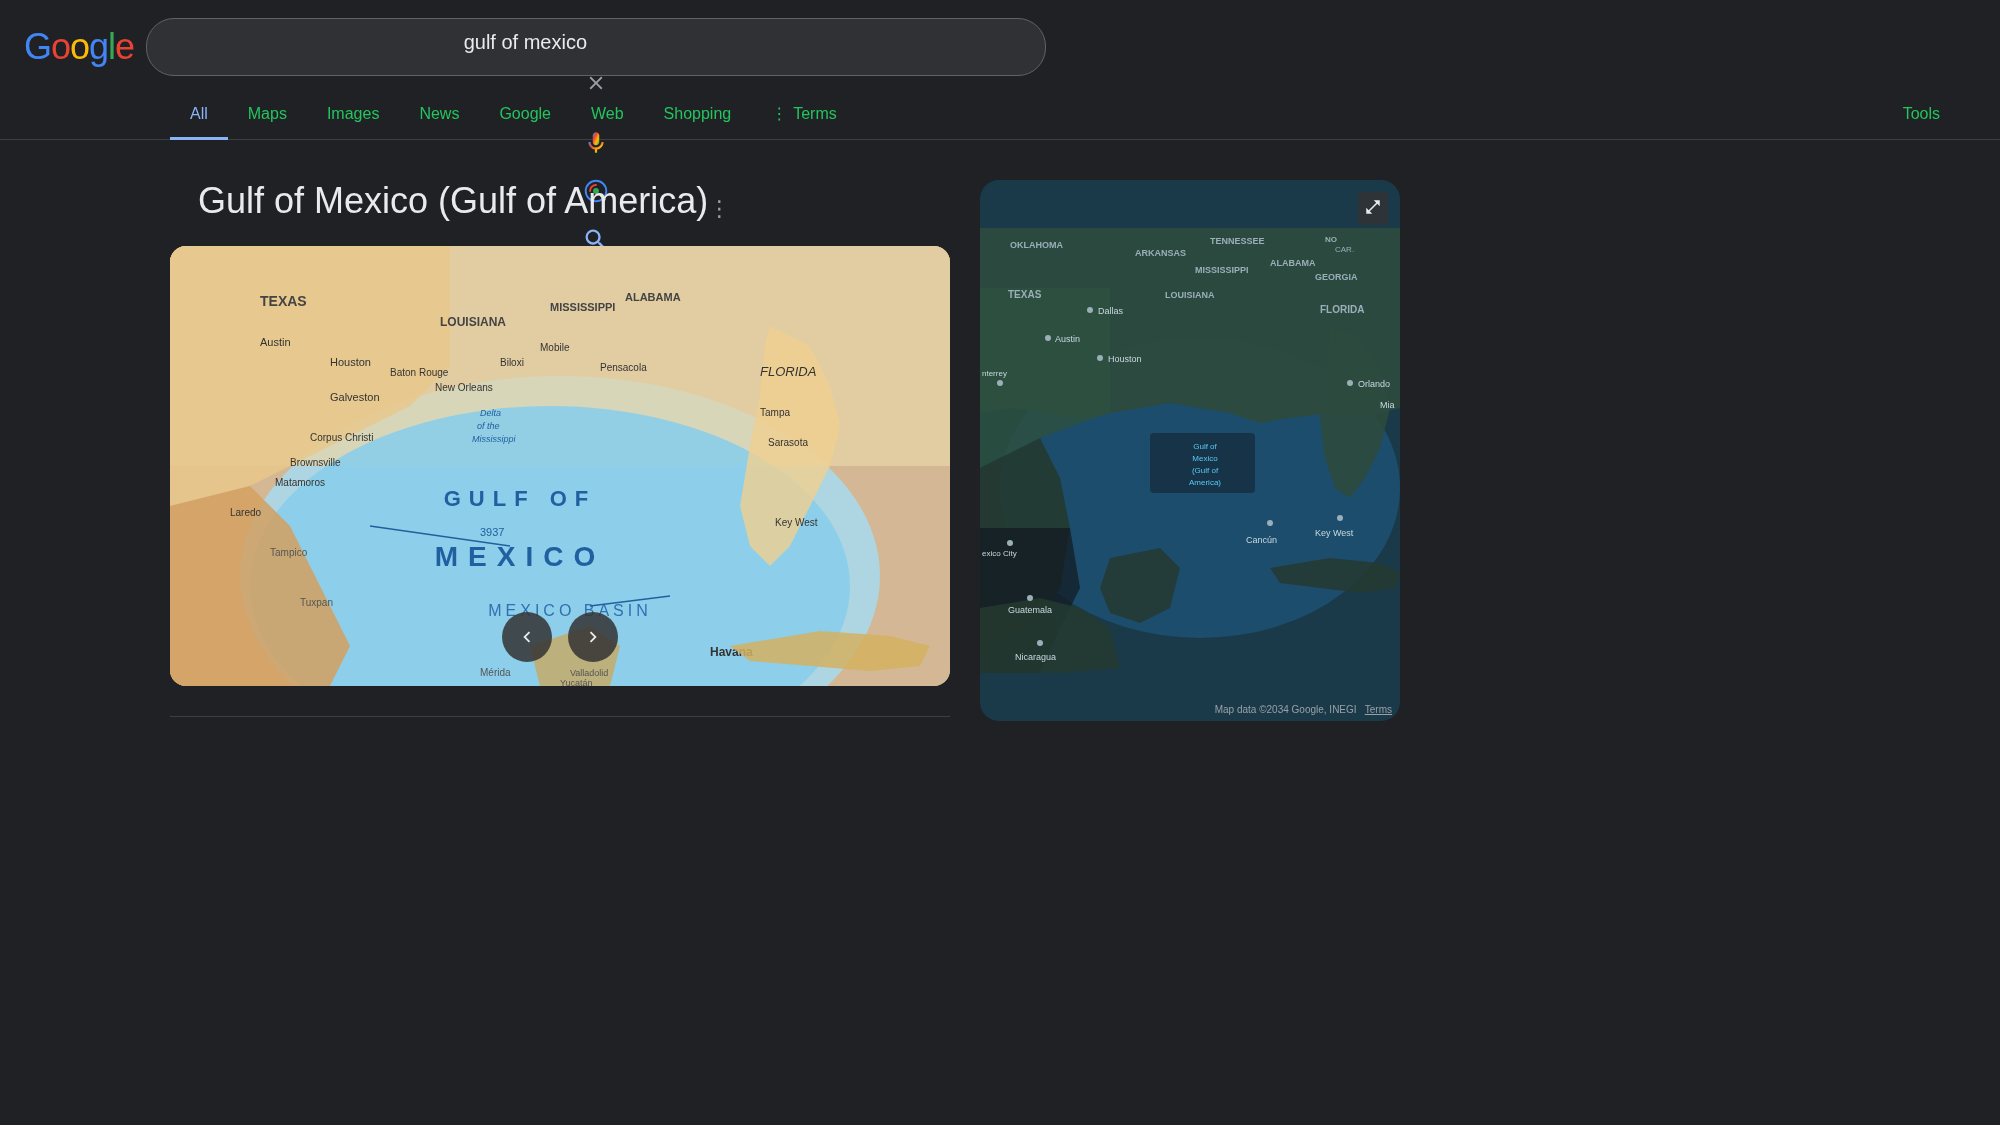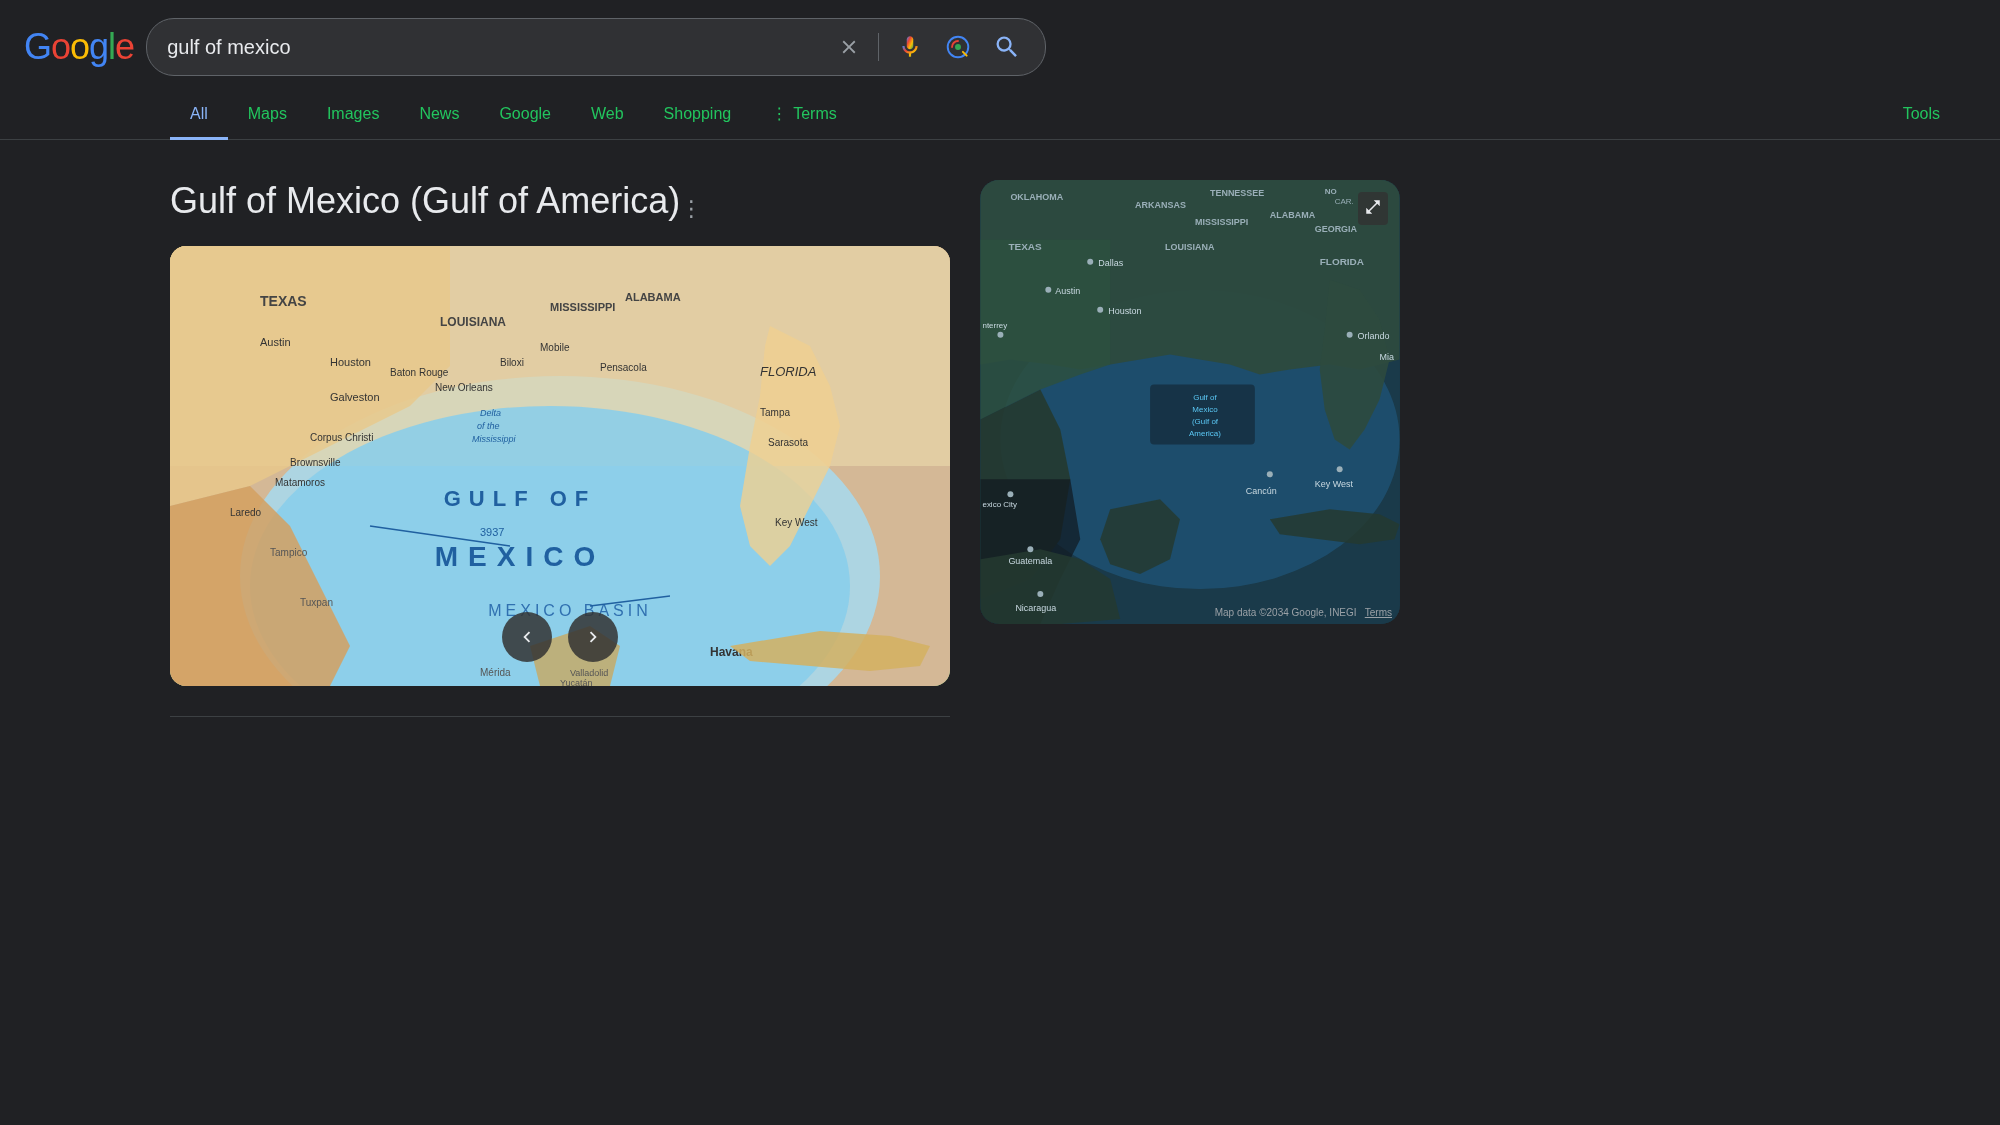--- a/index.html
+++ b/index.html
@@ -43,20 +43,21 @@
 
     .search-bar {
       display: flex;
       align-items: center;
       background-color: #303134;
       border-radius: 28px;
       padding: 12px 20px;
       gap: 14px;
       border: 1px solid #5f6368;
       height: 58px;
+      flex-direction: column;
     }
 
     .search-input {
       flex: 1;
       background: transparent;
       border: none;
       outline: none;
       color: #e8eaed;
       font-size: 20px;
       font-family: Arial, sans-serif;
@@ -147,20 +148,21 @@
     }
 
     .result-title {
       font-size: 36px;
       font-weight: 400;
       color: #e8eaed;
       margin-bottom: 24px;
       display: flex;
       align-items: flex-end;
       gap: 0;
+      margin-left: 28px;
     }
 
     .title-menu-btn {
       background: none;
       border: none;
       color: #9aa0a6;
       cursor: pointer;
       font-size: 22px;
       display: flex;
       align-items: center;
@@ -201,21 +203,21 @@
     
     .right-panel {
       flex: 1;
       min-width: 340px;
       max-width: 420px;
     }
 
     .mini-map {
       position: relative;
       width: 100%;
-      height: 444px;
+      height: 541px;
       background-color: #1a3a4a;
       border-radius: 19px;
       overflow: hidden;
     }
 
     .mini-map-expand {
       position: absolute;
       top: 12px;
       right: 12px;
       background: rgba(50, 50, 50, 0.8);

